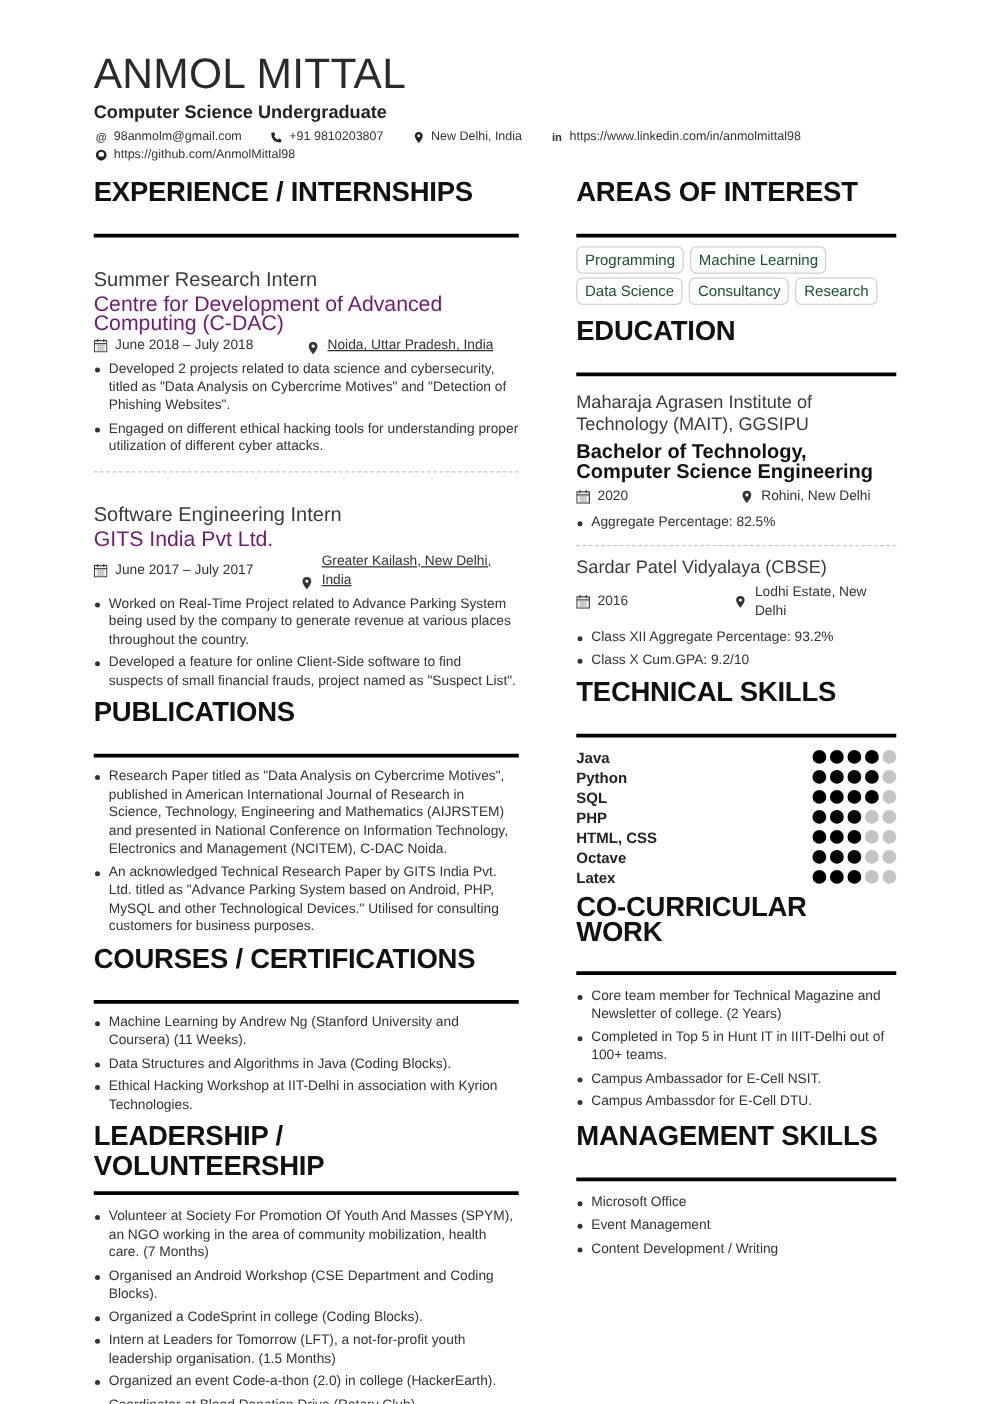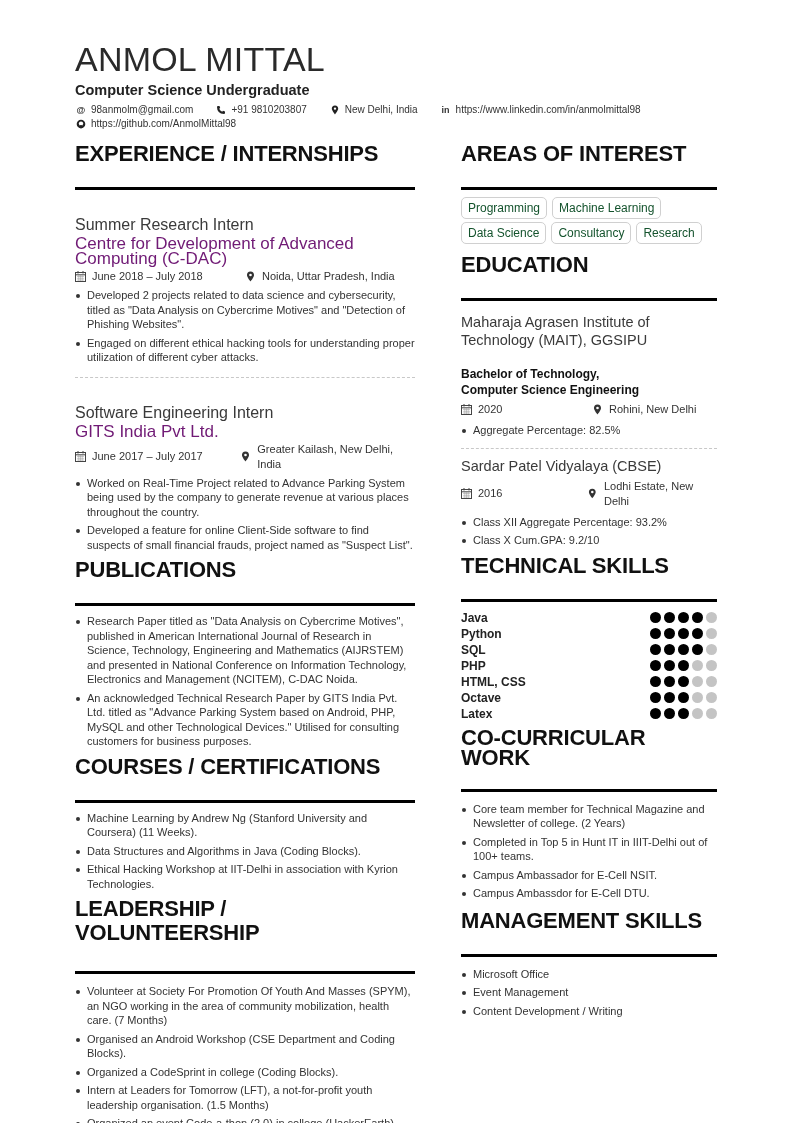--- a/index.html
+++ b/index.html
@@ -19,34 +19,34 @@
   .col-right { position: absolute; left: 461px; top: 142px; width: 256px; }
 
   .section-title { font-size: 22px; font-weight: bold; color: #111; letter-spacing: -0.2px; line-height: 24px; padding-bottom: 21px; border-bottom: 3px solid #000; }
   .section { margin-bottom: 6px; }
 
   .job { margin-top: 8px; }
   .job-title { font-size: 16px; color: #3a3a3a; line-height: 18px; margin-top: 26px; }
   .org { font-size: 17px; font-weight: normal; color: #701a75; line-height: 15px; margin-top: 2px; }
   .meta { display: flex; font-size: 11px; color: #333; line-height: 15px; margin-top: 3px; }
   .meta .date { width: 170px; display: flex; align-items: center; }
-  .meta .loc { display: flex; align-items: center; }
+  .meta .loc { display: flex; align-items: flex-end; text-decoration: underline; }
   .meta svg { width: 11px; height: 11px; margin-right: 6px; flex-shrink: 0; }
 
   ul.bullets { list-style: none; margin-top: 4px; }
   ul.bullets li { position: relative; padding-left: 12px; font-size: 11px; line-height: 14.5px; color: #333; margin-bottom: 4px; }
   ul.bullets li::before { content: ""; position: absolute; left: 1px; top: 6px; width: 4px; height: 4px; border-radius: 50%; background: #333; }
 
   .dash-sep { border-top: 1px dashed #c8c8c8; margin: 12px 0 6px 0; }
 
   .tags { display: flex; flex-wrap: wrap; margin-top: 7px; }
   .tag { font-size: 12px; color: #14532d; border: 1px solid #d0d0d0; border-radius: 5px; padding: 2px 6px; margin: 0 5px 3px 0; line-height: 16px; }
 
   .edu-name { font-size: 14.5px; color: #3a3a3a; line-height: 18px; }
-  .edu-degree { font-size: 12px; font-weight: bold; color: #111; line-height: 16px; margin-top: 17px; }
+  .edu-degree { font-size: 16px; font-weight: bold; color: #111; line-height: 16px; margin-top: 5px; }
   .edu-meta { display: flex; font-size: 11px; color: #333; margin-top: 4px; line-height: 15px; }
   .edu-meta .date { width: 131px; display: flex; align-items: center; }
   .edu-meta .loc { display: flex; align-items: center; }
   .edu-meta svg { width: 11px; height: 11px; margin-right: 6px; }
 
   .skills { margin-top: 8px; }
   .skill-row { display: flex; justify-content: space-between; align-items: center; height: 16px; }
   .skill-name { font-size: 12px; font-weight: bold; color: #222; }
   .dots { display: flex; }
   .dot { width: 11px; height: 11px; border-radius: 50%; margin-left: 3px; background: #c4c4c4; }
@@ -173,21 +173,21 @@
   <div class="section">
     <div class="section-title">COURSES / CERTIFICATIONS</div>
     <ul class="bullets" style="margin-top:8px">
       <li>Machine Learning by Andrew Ng (Stanford University and Coursera) (11 Weeks).</li>
       <li>Data Structures and Algorithms in Java (Coding Blocks).</li>
       <li>Ethical Hacking Workshop at IIT-Delhi in association with Kyrion Technologies.</li>
     </ul>
   </div>
 
   <div class="section">
-    <div class="section-title" style="padding-bottom:26px">LEADERSHIP / VOLUNTEERSHIP</div>
+    <div class="section-title" style="padding-bottom:8px">LEADERSHIP / VOLUNTEERSHIP</div>
     <ul class="bullets" style="margin-top:10px">
       <li>Volunteer at Society For Promotion Of Youth And Masses (SPYM), an NGO working in the area of community mobilization, health care. (7 Months)</li>
       <li>Organised an Android Workshop (CSE Department and Coding Blocks).</li>
       <li>Organized a CodeSprint in college (Coding Blocks).</li>
       <li>Intern at Leaders for Tomorrow (LFT), a not-for-profit youth leadership organisation. (1.5 Months)</li>
       <li>Organized an event Code-a-thon (2.0) in college (HackerEarth).</li>
       <li>Coordinator at Blood Donation Drive (Rotary Club).</li>
     </ul>
   </div>
 </div>

